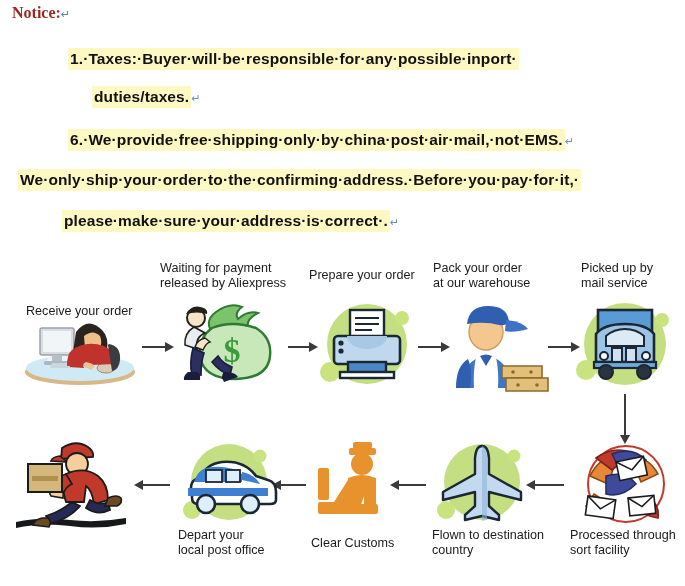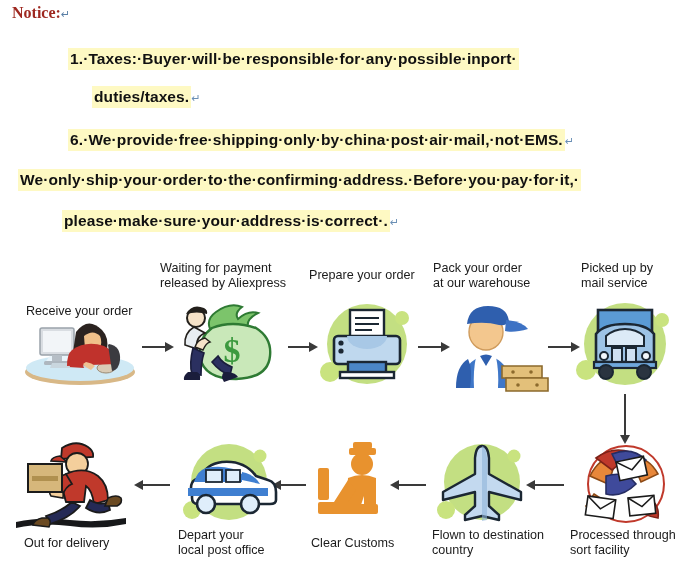--- a/index.html
+++ b/index.html
@@ -350,21 +350,20 @@
       <path d="M42 50 q-4 4 -1 8 l12 2 q1 -6 -2 -9 z" fill="#f4cf9c" stroke="#1b1b1b" stroke-width="1.6"></path>
       <path d="M18 26 l34 0 l0 28 l-34 0 z" fill="#d6b77b" stroke="#1b1b1b" stroke-width="2"></path>
       <path d="M22 38 l26 0 l0 5 l-26 0 z" fill="#b0904f"></path>
       <path d="M62 64 q-12 10 -26 14 l4 8 q20 -6 30 -18 z" fill="#252a55" stroke="#1b1b1b" stroke-width="1.8"></path>
       <path d="M80 62 q10 6 18 2 l2 8 q-12 6 -24 -2 z" fill="#252a55" stroke="#1b1b1b" stroke-width="1.8"></path>
       <path d="M32 80 q-8 2 -9 7 l16 2 q3 -6 -1 -9 z" fill="#6b4a22" stroke="#1b1b1b" stroke-width="1.6"></path>
       <path d="M98 60 q9 -4 13 0 q2 5 -4 8 l-12 0 z" fill="#6b4a22" stroke="#1b1b1b" stroke-width="1.6"></path>
     </svg>
   </div>
 
-  <div class="flow-label" style="left:24px;  top:278px; width:140px;">Out for delivery</div>
   <div class="flow-label" style="left:178px; top:270px; width:130px;">Depart your
 local post office</div>
   <div class="flow-label" style="left:311px; top:278px; width:120px;">Clear Customs</div>
   <div class="flow-label" style="left:432px; top:270px; width:140px;">Flown to destination
 country</div>
   <div class="flow-label" style="left:570px; top:270px; width:120px;">Processed through
 sort facility</div>
 
 </div>
 

